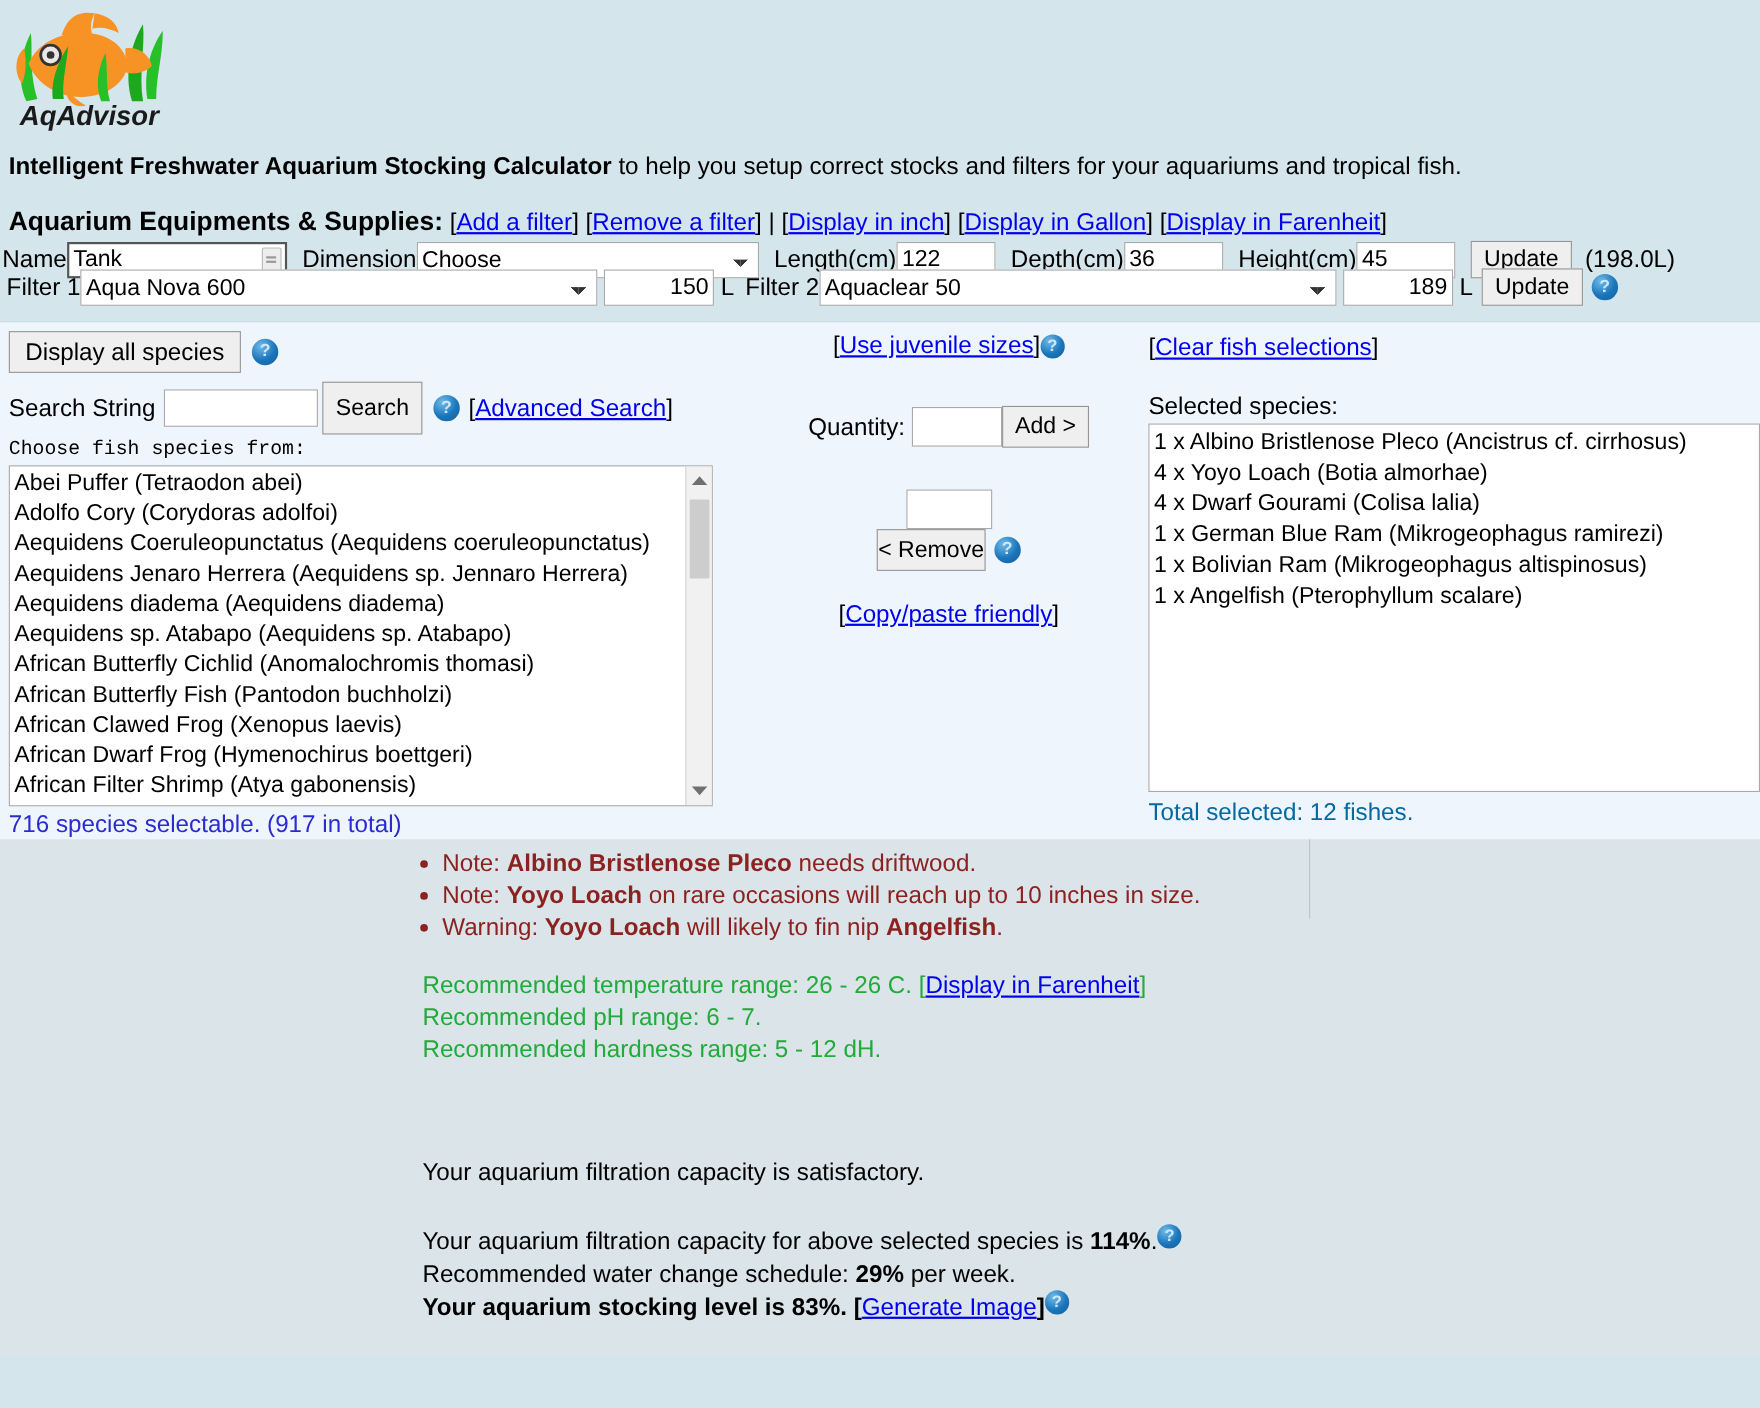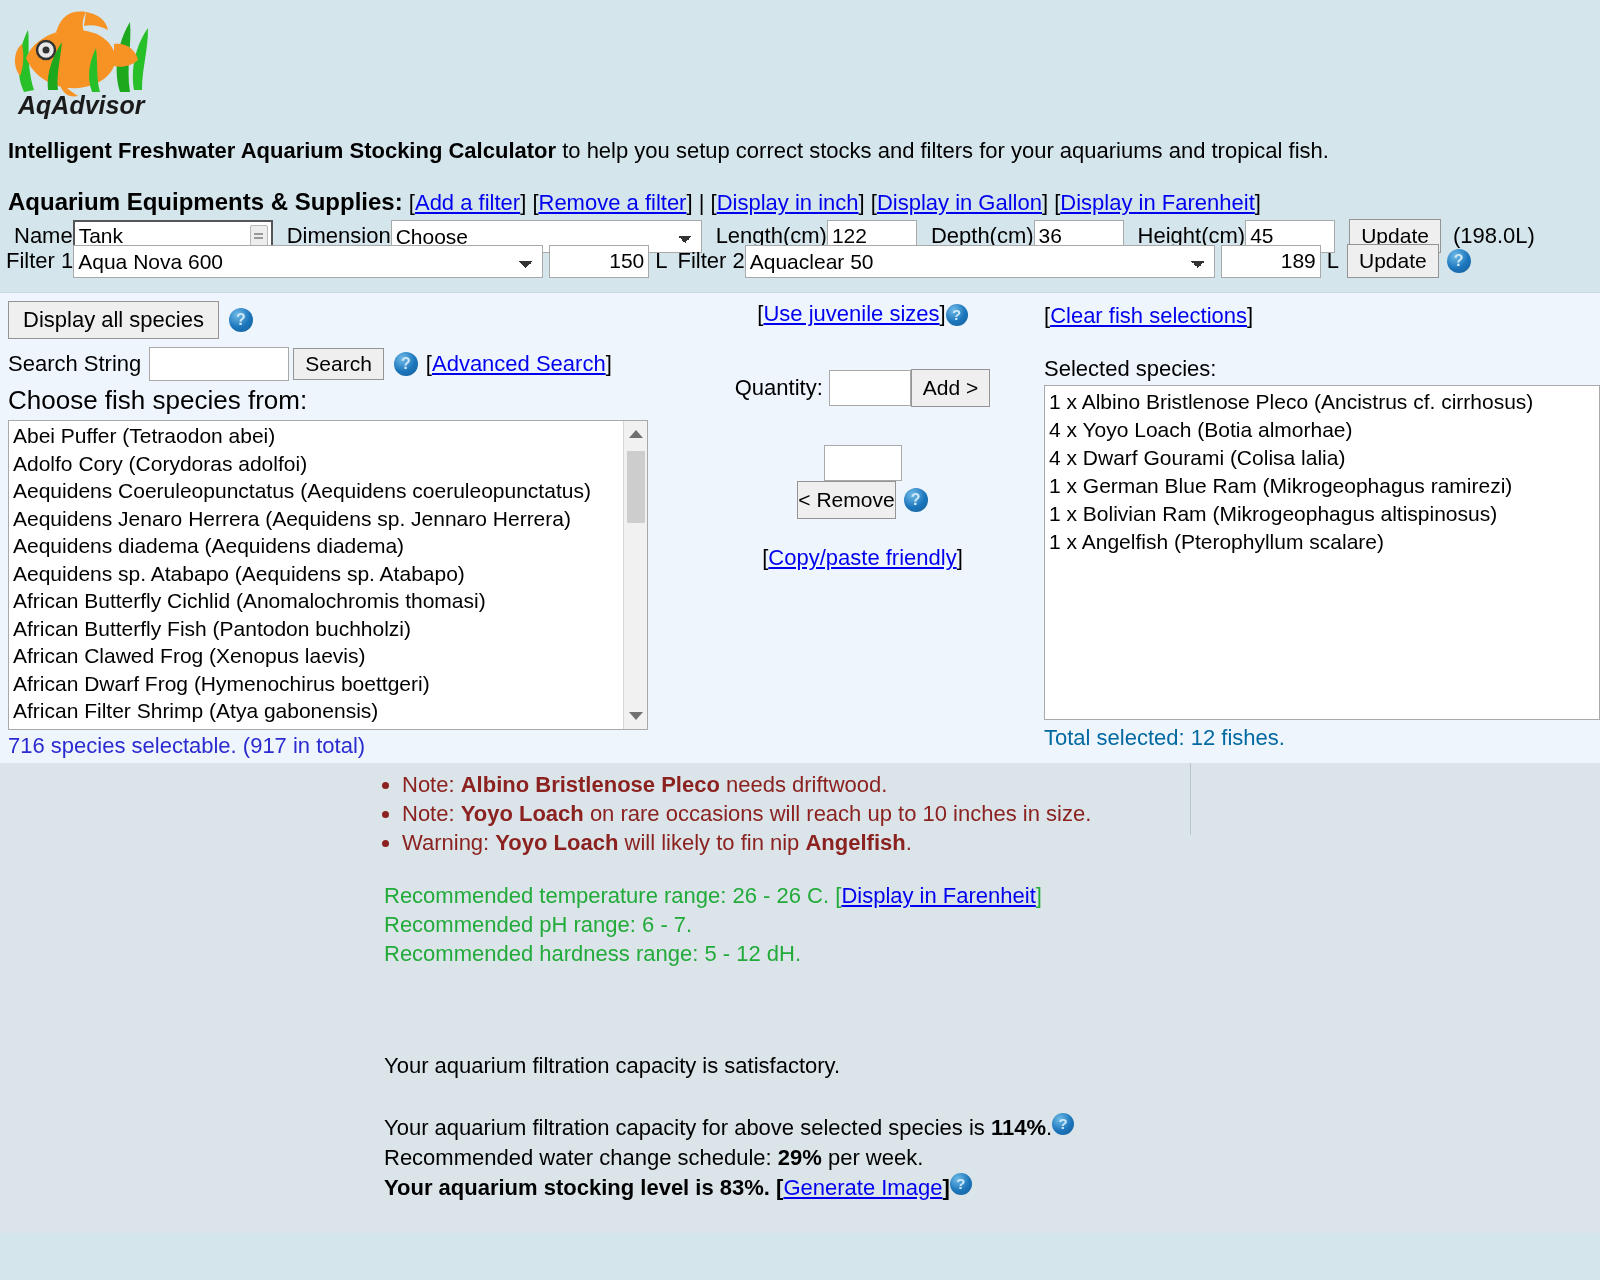--- a/index.html
+++ b/index.html
@@ -34,21 +34,21 @@
   }
   .tagline b { font-weight: bold; }
 
   .equip-line {
     position: absolute; left: 8px; top: 188px;
     font-size: 22px; white-space: nowrap;
   }
   .equip-line .eq-title { font-weight: bold; font-size: 24px; }
 
   .row-name {
-    position: absolute; left: 14px; top: 219px;
+    position: absolute; left: 2px; top: 219px;
     display: flex; align-items: center; white-space: nowrap;
     font-size: 22px;
   }
   .row-filter {
     position: absolute; left: 6px; top: 244px;
     display: flex; align-items: center; white-space: nowrap;
     font-size: 22px;
   }
 
   input.txt, select.sel {
@@ -115,21 +115,21 @@
     border-top: 1px solid #c8d8e4;
   }
   .mp-left { position: absolute; left: 8px; top: 8px; width: 660px; }
   .mp-mid  { position: absolute; left: 690px; top: 8px; width: 345px; text-align: center; }
   .mp-right{ position: absolute; left: 1044px; top: 8px; width: 548px; }
 
   .btn-row { display:flex; align-items:center; gap: 10px; margin-bottom: 8px; }
   .search-row { display:flex; align-items:center; gap: 0; margin-bottom: 4px; font-size: 22px; }
   .search-row .lbl { margin-right: 8px; }
   .search-row input.txt { width: 140px; }
-  .choose-lbl { font-size: 26px; margin: 2px 0 4px 0; }
+  .choose-lbl { font-size: 18px; margin: 2px 0 4px 0; font-family: Liberation Mono, monospace; }
 
   .listbox {
     background: #fff;
     border: 1px solid #a9a9a9;
     width: 640px; height: 310px;
     position: relative;
     overflow: hidden;
   }
   .listbox .opts { padding: 1px 0 0 2px; }
   .listbox .opt {
@@ -296,21 +296,21 @@
   <div class="main-panel">
 
     <div class="mp-left">
       <div class="btn-row">
         <button class="btn" style="font-size:22px;padding:4px 14px;height:38px">Display all species</button>
         <span class="qmark">?</span>
       </div>
       <div class="search-row">
         <span class="lbl">Search String</span>
         <input class="txt" style="width: 140px; height: 34px;" value="">
-        <button class="btn" style="margin-left:4px;height:32px">Search</button>
+        <button class="btn" style="margin-left:4px;height:48px">Search</button>
         <span class="qmark" style="margin:0 8px 0 10px">?</span>
         <span>[</span>
           <a href="#">Advanced Search</a>
           <span>]</span>
       </div>
       <div class="choose-lbl">Choose fish species from:</div>
 
       <div class="listbox">
         <div class="opts">
           <div class="opt">Abei Puffer (Tetraodon abei)</div>

